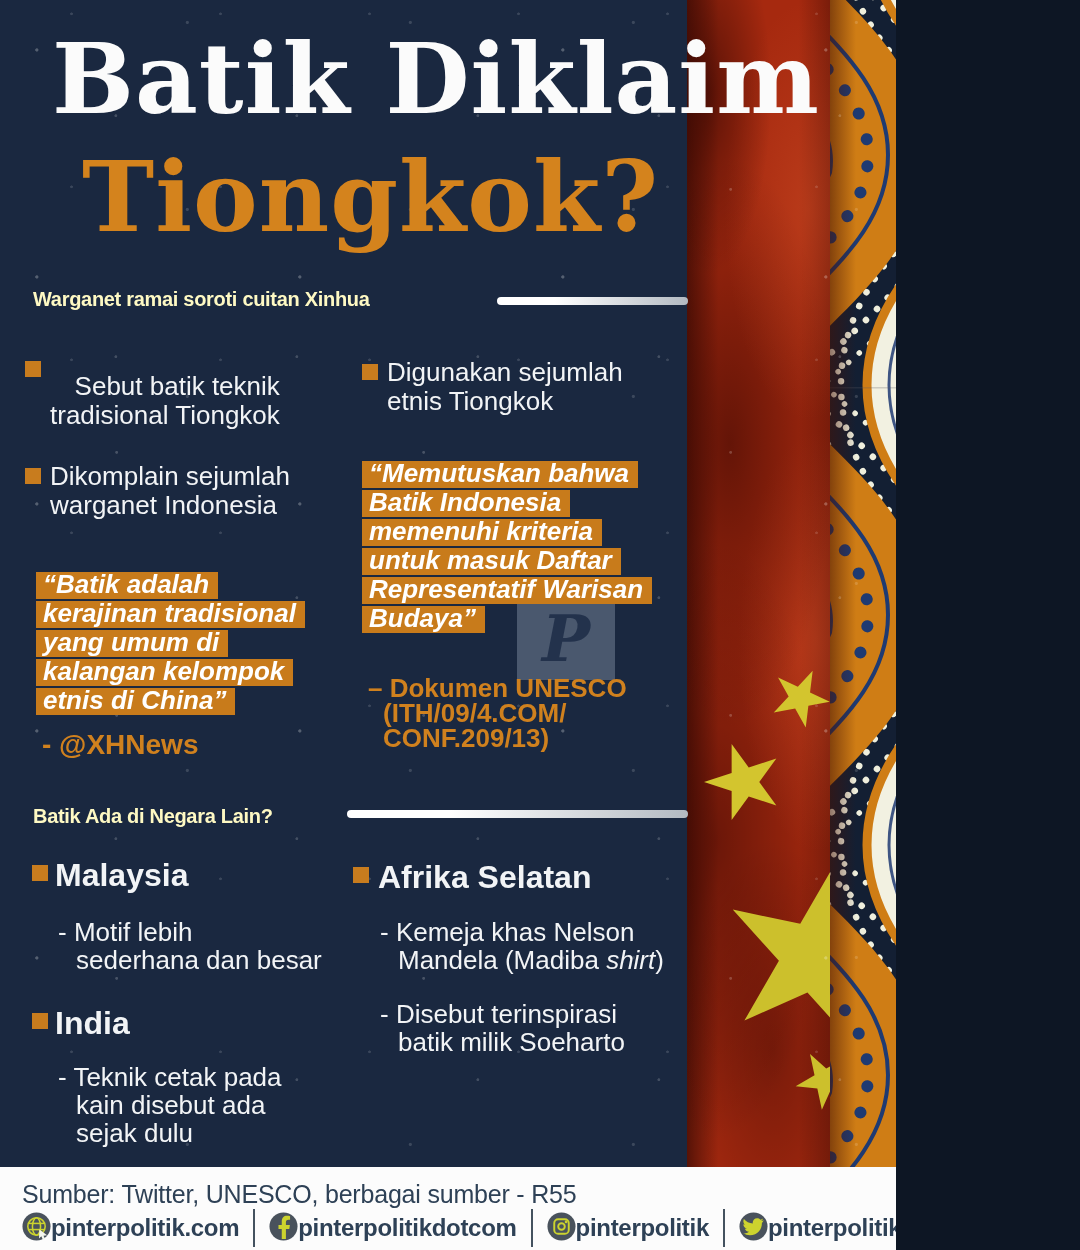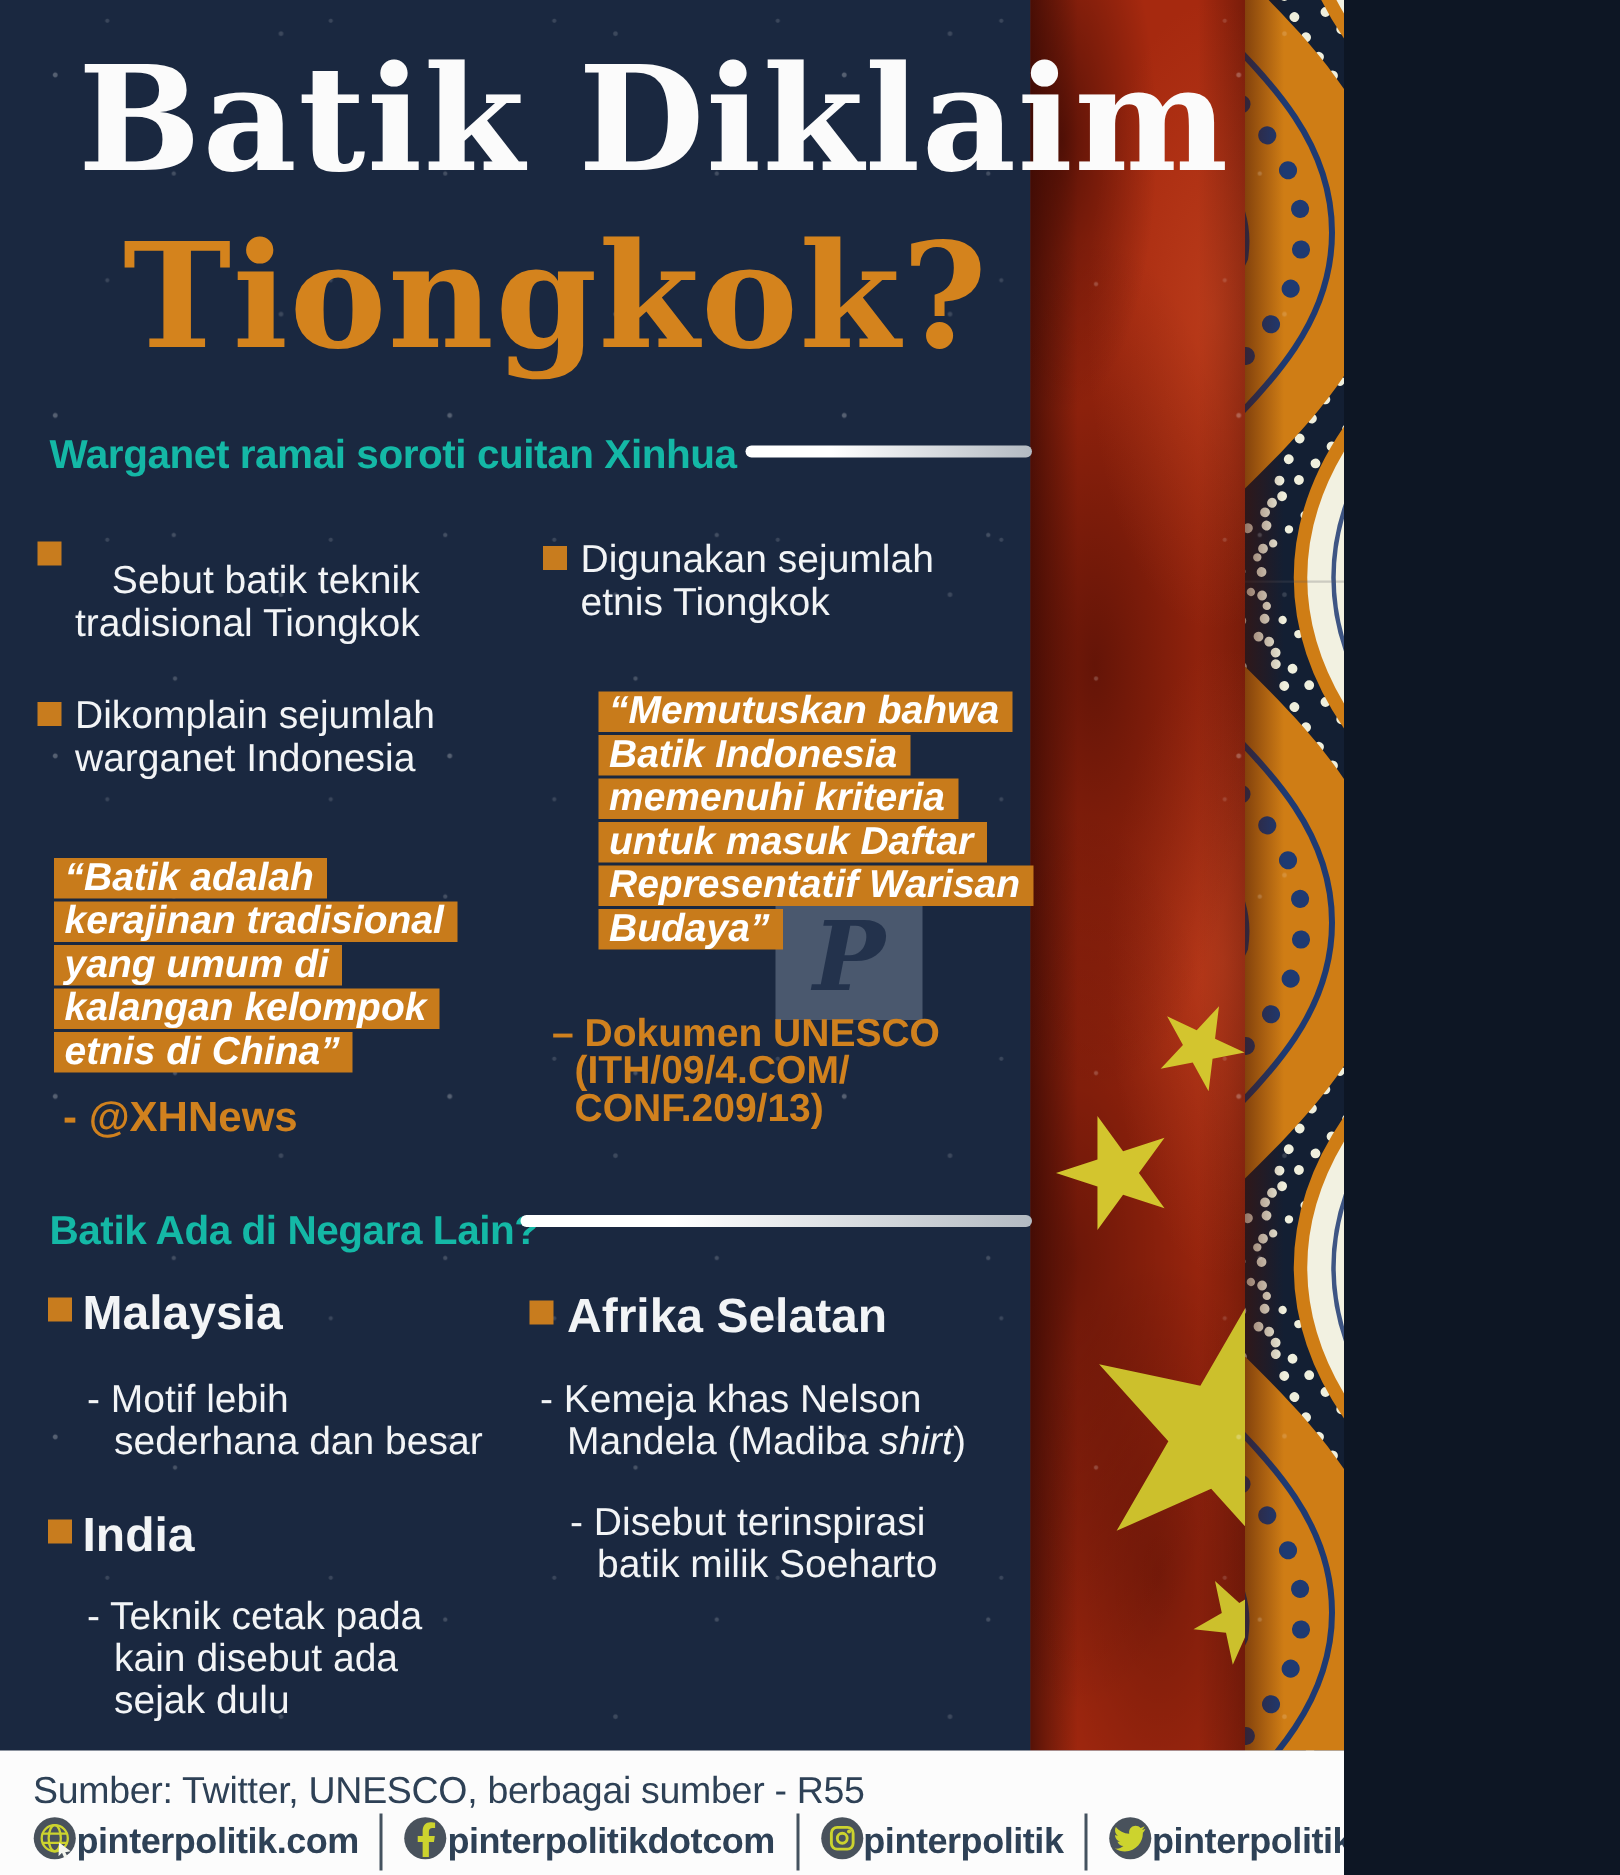--- a/index.html
+++ b/index.html
@@ -29,21 +29,21 @@
   
   .batik{position:absolute;left:830px;top:0;z-index:1;}
   .batik-shade{position:absolute;left:830px;top:0;width:26px;height:1167px;z-index:2;
     background:linear-gradient(to right, rgba(70,18,5,.55), rgba(70,18,5,0));}
   
   .title1,.title2{position:absolute;z-index:4;font-family:"DejaVu Serif",serif;font-weight:bold;
     letter-spacing:1px;white-space:nowrap;}
   .title1{left:52px;top:22px;font-size:97px;color:#fbfbfb;}
   .title2{left:82px;top:140px;font-size:97px;color:#d4831d;}
   
-  .h-sec{position:absolute;z-index:4;font-size:27px;font-weight:bold;color:#14b8a6;letter-spacing:-.3px;white-space:nowrap;}
+  .h-sec{position:absolute;z-index:4;font-size:20px;font-weight:bold;color:#fef9c3;letter-spacing:-.3px;white-space:nowrap;}
   .divider{position:absolute;z-index:4;height:8px;border-radius:4px;
     background:linear-gradient(to right,#ffffff 30%,#b3bac2);}
   
   .sq{position:absolute;z-index:4;width:16px;height:16px;background:#c87c1e;}
   .btxt{position:absolute;z-index:4;font-size:26px;line-height:29px;color:#f2f4f6;white-space:nowrap;}
   .btxt.bold{font-weight:bold;font-size:32px;}
   .sub{position:absolute;z-index:4;font-size:26px;line-height:28px;color:#f2f4f6;white-space:nowrap;}
   .sub div+div{margin-left:18px;}
   
   .quote{position:absolute;z-index:4;}
@@ -204,21 +204,21 @@
 
   <div class="quote" style="left:36px;top:572px;">
     <div class="qline"><span class="hl">“Batik adalah</span></div>
     <div class="qline"><span class="hl">kerajinan tradisional</span></div>
     <div class="qline"><span class="hl">yang umum di</span></div>
     <div class="qline"><span class="hl">kalangan kelompok</span></div>
     <div class="qline"><span class="hl">etnis di China”</span></div>
   </div>
   <div class="attr attr-xh">- @XHNews</div>
 
-  <div class="quote" style="left:362px;top:461px;margin-left:37px;">
+  <div class="quote" style="left:362px;top:461px;">
     <div class="qline"><span class="hl">“Memutuskan bahwa</span></div>
     <div class="qline"><span class="hl">Batik Indonesia</span></div>
     <div class="qline"><span class="hl">memenuhi kriteria</span></div>
     <div class="qline"><span class="hl">untuk masuk Daftar</span></div>
     <div class="qline"><span class="hl">Representatif Warisan</span></div>
     <div class="qline"><span class="hl">Budaya”</span></div>
   </div>
   <div class="attr attr-unesco">
     <div>– Dokumen UNESCO</div>
     <div>(ITH/09/4.COM/</div>
@@ -242,21 +242,21 @@
   <div class="sq" style="left:32px;top:1013px;"></div>
   <div class="btxt bold" style="left:55px;top:1009px;">India</div>
   <div class="sub" style="left:58px;top:1063px;">
     <div>- Teknik cetak pada</div>
     <div>kain disebut ada</div>
     <div>sejak dulu</div>
   </div>
 
   <div class="sq" style="left:353px;top:867px;"></div>
   <div class="btxt bold" style="left:378px;top:863px;">Afrika Selatan</div>
-  <div class="sub" style="left:360px;top:918px;">
+  <div class="sub" style="left:380px;top:918px;">
     <div>- Kemeja khas Nelson</div>
     <div><span>Mandela (Madiba </span><i>shirt</i><span>)</span></div>
   </div>
   <div class="sub" style="left:380px;top:1000px;">
     <div>- Disebut terinspirasi</div>
     <div>batik milik Soeharto</div>
   </div>
 
   <div class="footer">
     <div class="source">Sumber: Twitter, UNESCO, berbagai sumber - R55</div>

